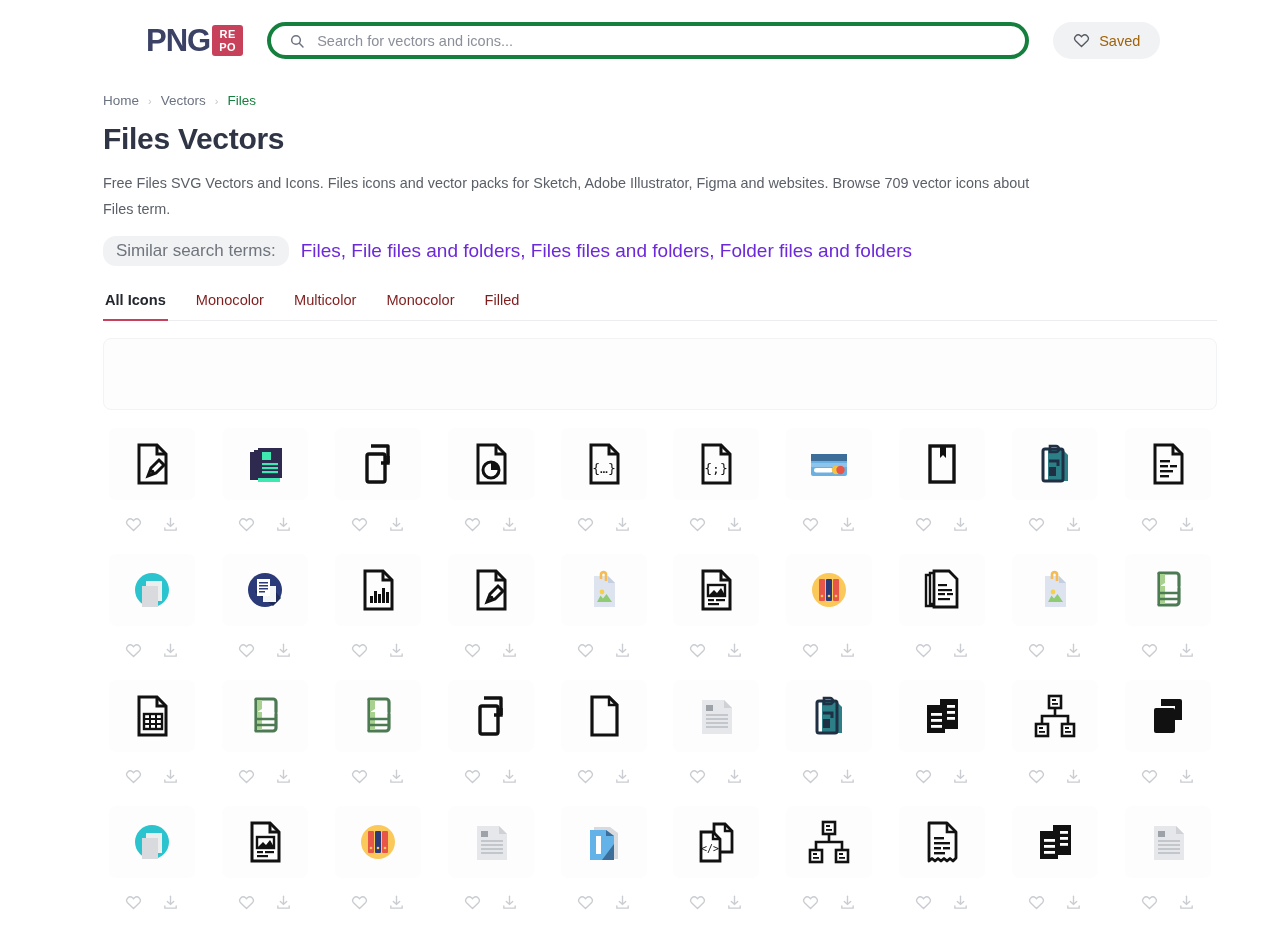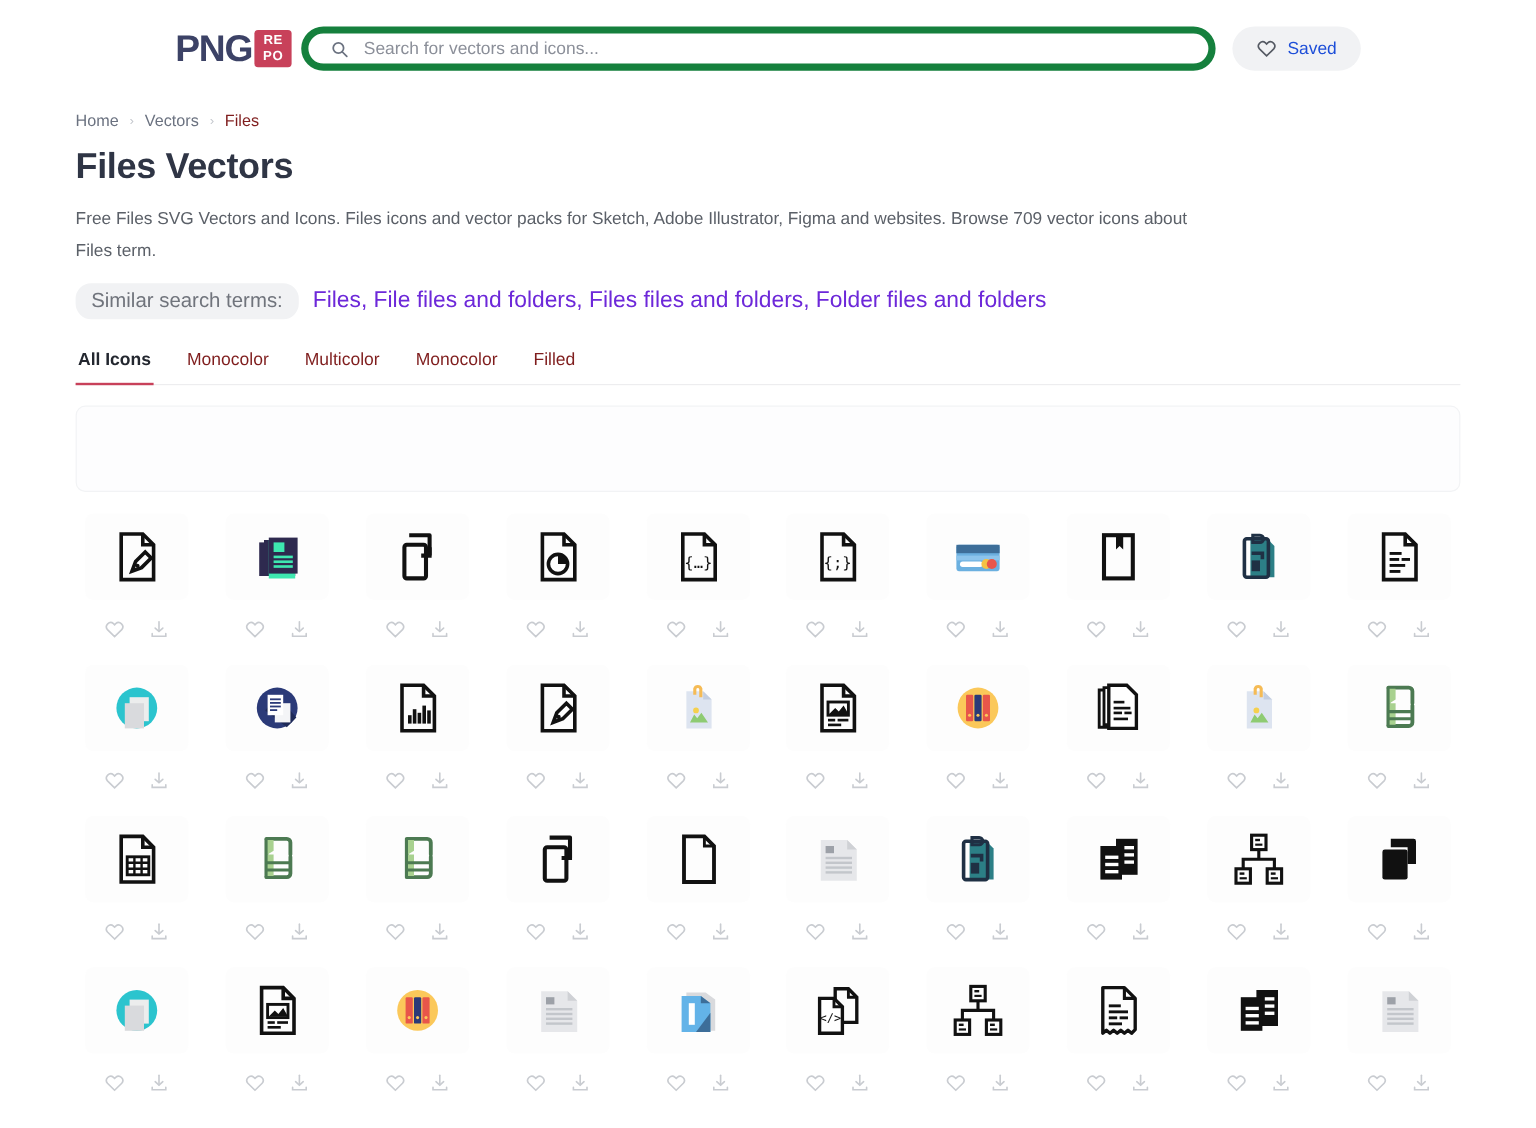--- a/index.html
+++ b/index.html
@@ -8,63 +8,63 @@
     background: #ffffff;
     font-family: "Liberation Sans", sans-serif;
     overflow: hidden;
   }
   .page { width: 1280px; height: 940px; position: relative; }
 
   
   .header {
     display: flex; align-items: center;
     padding: 22px 146px 0 146px;
-    gap: 8px;
+    gap: 24px;
   }
   .logo { display: flex; align-items: center; gap: 2px; flex: 0 0 auto; }
   .logo-png {
     font-size: 31px; font-weight: bold; letter-spacing: -1px;
     color: #3c4266; line-height: 1;
   }
   .logo-badge {
     background: #c8415a; color: #ffffff;
     width: 31px; height: 31px; border-radius: 3px;
     display: flex; flex-direction: column;
     align-items: center; justify-content: center;
     line-height: 13px;
   }
   .logo-badge span { font-size: 11px; font-weight: bold; letter-spacing: .5px; }
 
   .searchbar {
     flex: 0 0 762px; height: 37px;
-    border: 6px solid #15803d; border-radius: 19px;
+    border: 4px solid #15803d; border-radius: 19px;
     background: #fff;
     display: flex; align-items: center; gap: 12px;
     padding: 0 18px;
   }
   .search-placeholder { font-size: 14.5px; color: #8b8f99; }
 
   .saved-btn {
     margin-left: auto;
     height: 37px; border-radius: 19px; background: #f1f2f4;
     display: flex; align-items: center; gap: 9px;
     padding: 0 20px; cursor: pointer; border: none;
   }
-  .saved-btn .lbl { font-size: 14.5px; color: #1d4ed8; font-weight: 500; }
+  .saved-btn .lbl { font-size: 14.5px; color: #a16207; font-weight: 500; }
 
   
-  .content { padding: 0 63px; }
+  .content { padding: 0 63px; margin-left: 40px; }
 
   .breadcrumb {
     display: flex; align-items: center; gap: 9px;
     margin-top: 34px; font-size: 13.5px;
   }
   .breadcrumb a { color: #6b7280; text-decoration: none; }
   .breadcrumb .sep { color: #c3c6cc; font-size: 11px; }
-  .breadcrumb .current { color: #7f1d1d; }
+  .breadcrumb .current { color: #15803d; }
 
   .page-title {
     font-size: 30px; font-weight: bold; color: #2f3545;
     margin-top: 14px; letter-spacing: -.3px;
   }
 
   .desc {
     margin-top: 14px; font-size: 14.4px; color: #5b6068;
     line-height: 26px; max-width: 955px;
   }

